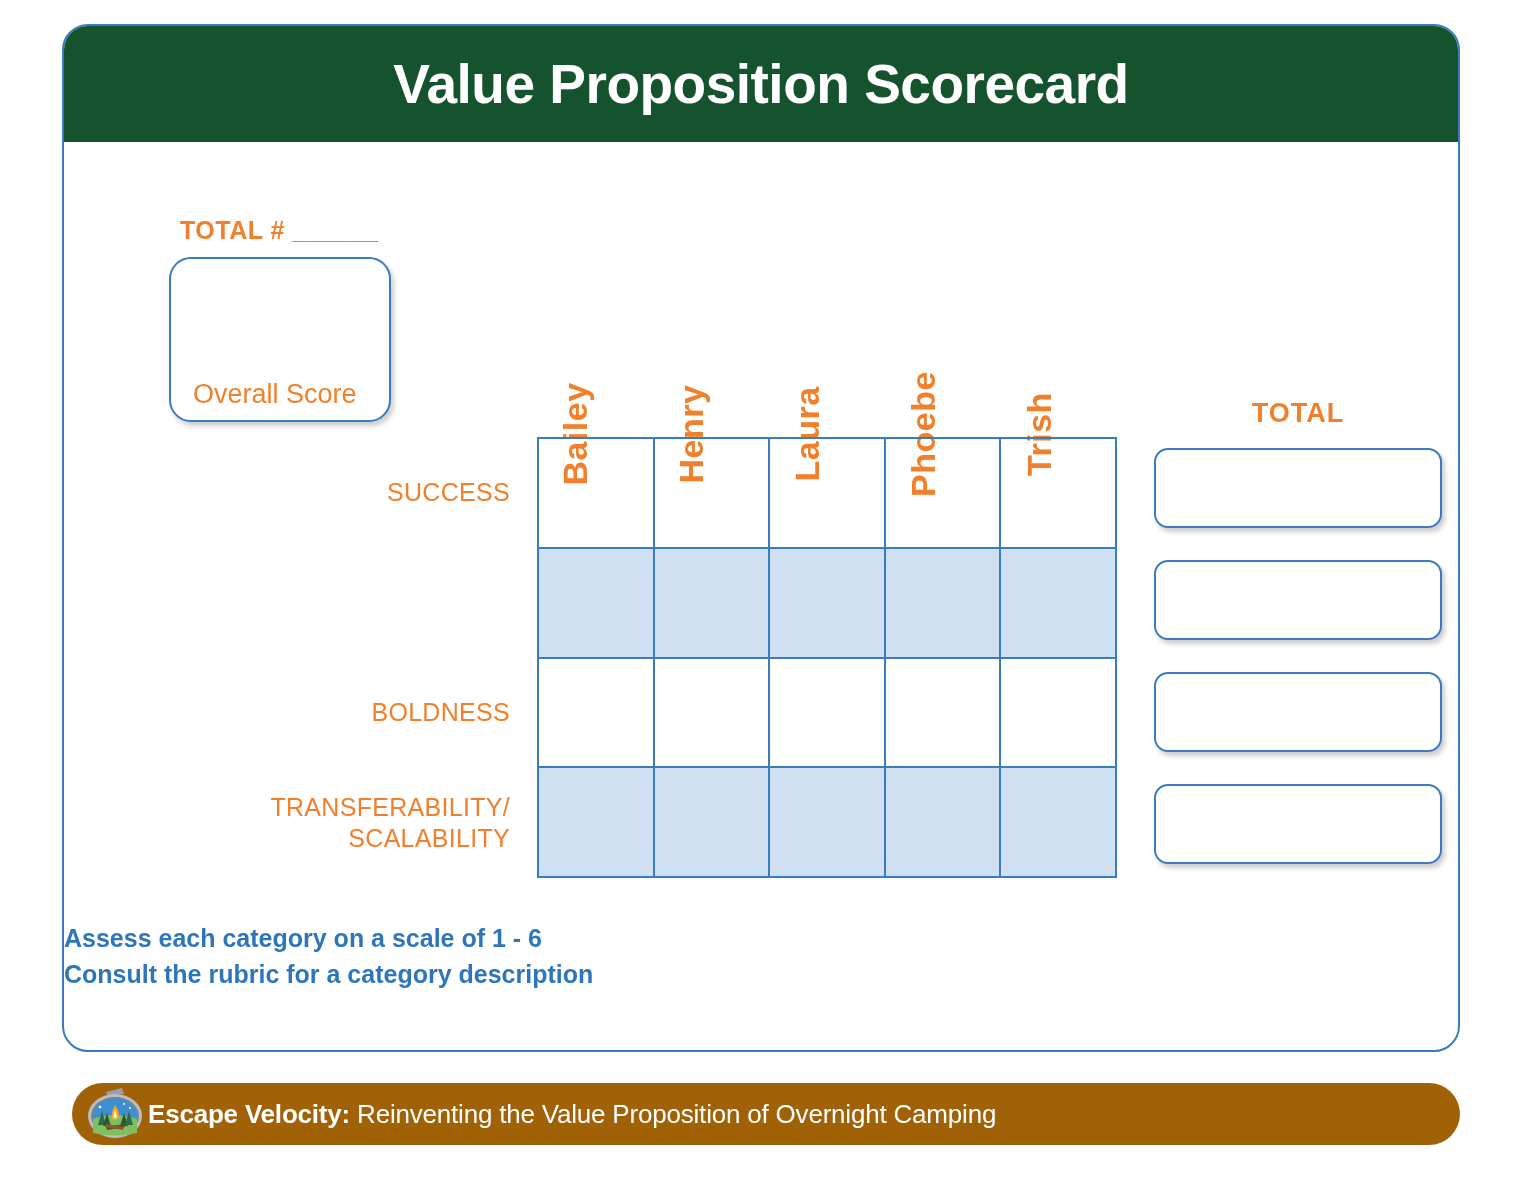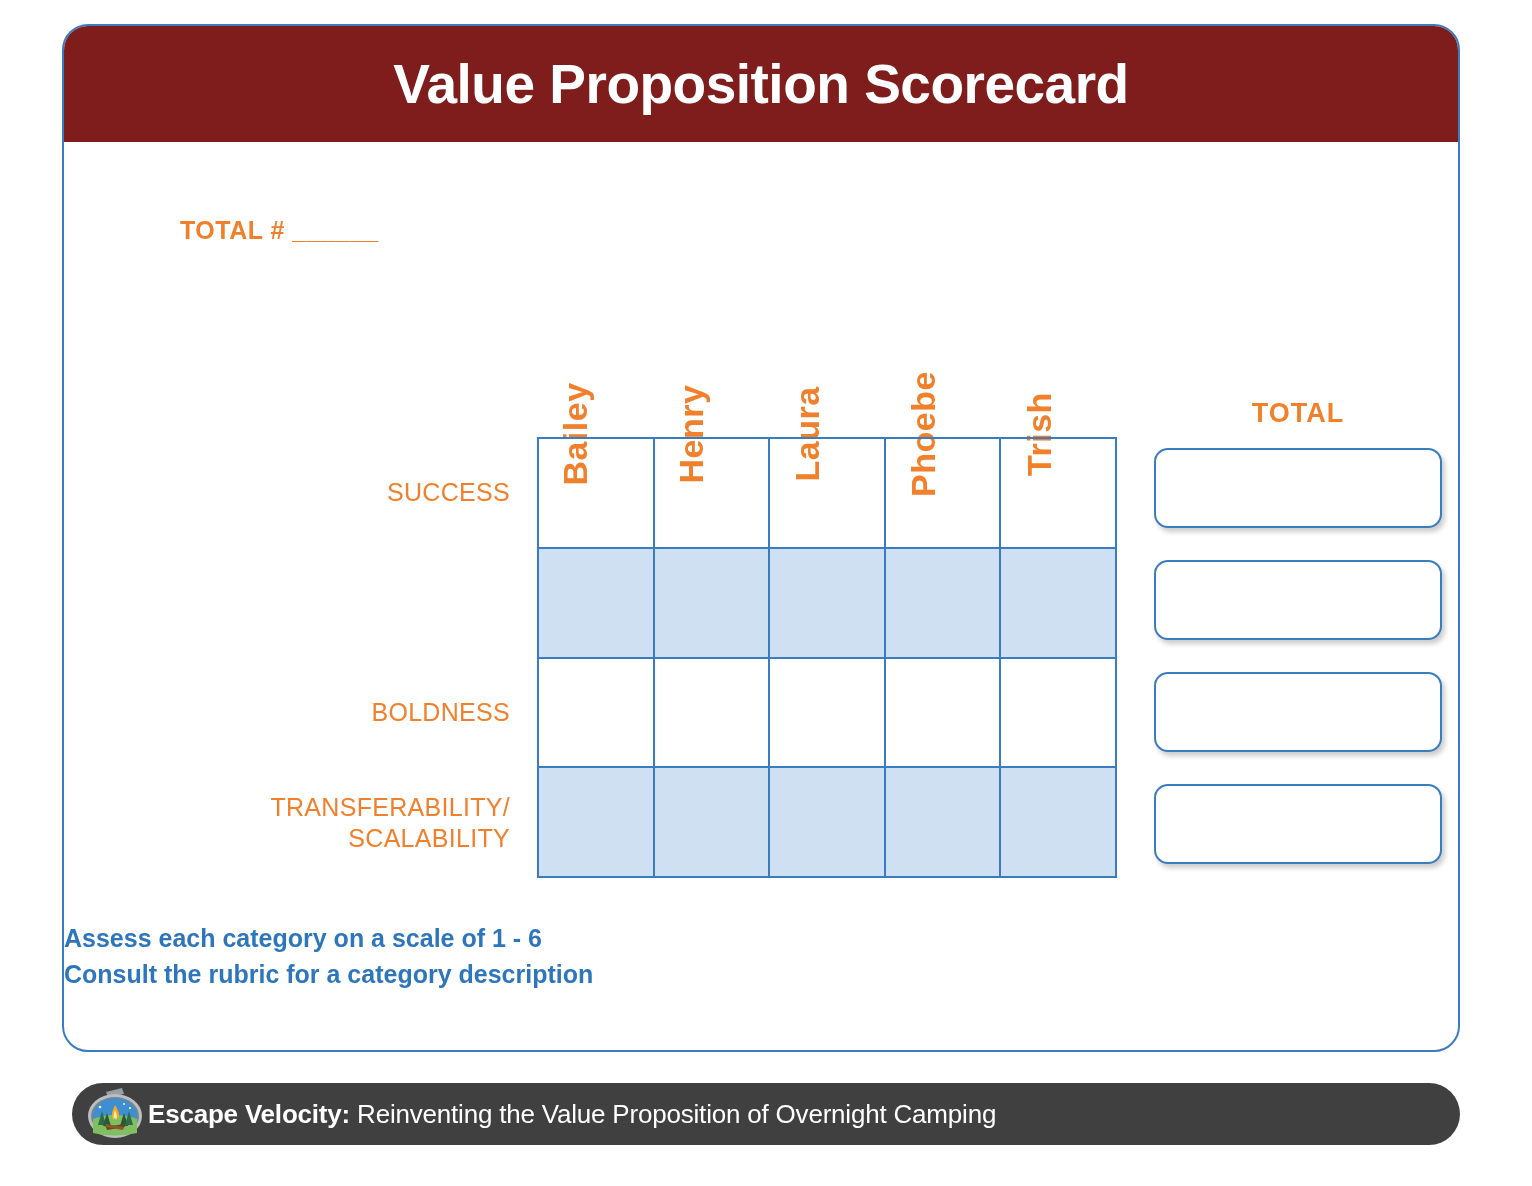--- a/index.html
+++ b/index.html
@@ -28,21 +28,21 @@
     box-sizing: border-box;
     overflow: hidden;
   }
 
   #card-header {
     position: absolute;
     left: 0;
     top: 0;
     width: 100%;
     height: 116px;
-    background: #7f1d1d;
+    background: #14532d;
     display: flex;
     align-items: center;
     justify-content: center;
   }
   #card-title {
     color: #ffffff;
     font-size: 55px;
     font-weight: bold;
     letter-spacing: -0.5px;
     line-height: 1;
@@ -207,21 +207,21 @@
   }
   #instructions .line { display: block; }
 
   
   #footer {
     position: absolute;
     left: 72px;
     top: 1083px;
     width: 1388px;
     height: 62px;
-    background: #404040;
+    background: #a16207;
     border-radius: 31px;
     display: flex;
     align-items: center;
     box-sizing: border-box;
   }
   #footer-logo {
     position: relative;
     margin-left: 12px;
     width: 62px;
     height: 62px;
@@ -240,20 +240,23 @@
 <body>
 
 <div id="card">
 
   <div id="card-header">
     <div id="card-title">Value Proposition Scorecard</div>
   </div>
 
   <div id="team-label">TOTAL # ______</div>
 
+  <div id="overall-score-box">
+    <div id="overall-score-label">Overall Score</div>
+  </div>
 
   <div id="col-headers">
     <div class="col-header-cell" style="left:0px;">
       <span class="col-header-text">Bailey</span>
     </div>
     <div class="col-header-cell" style="left:116px;">
       <span class="col-header-text">Henry</span>
     </div>
     <div class="col-header-cell" style="left:232px;">
       <span class="col-header-text">Laura</span>

